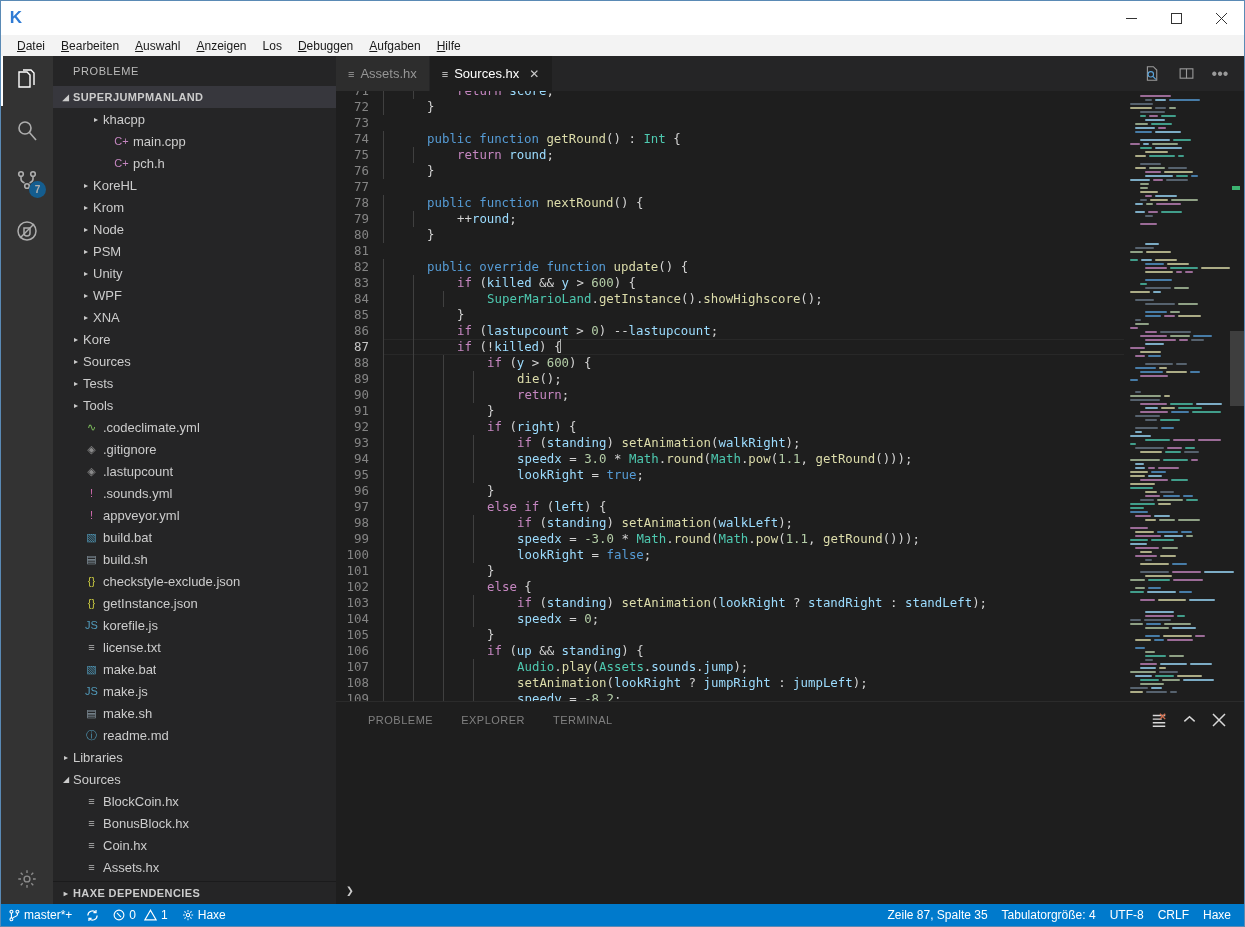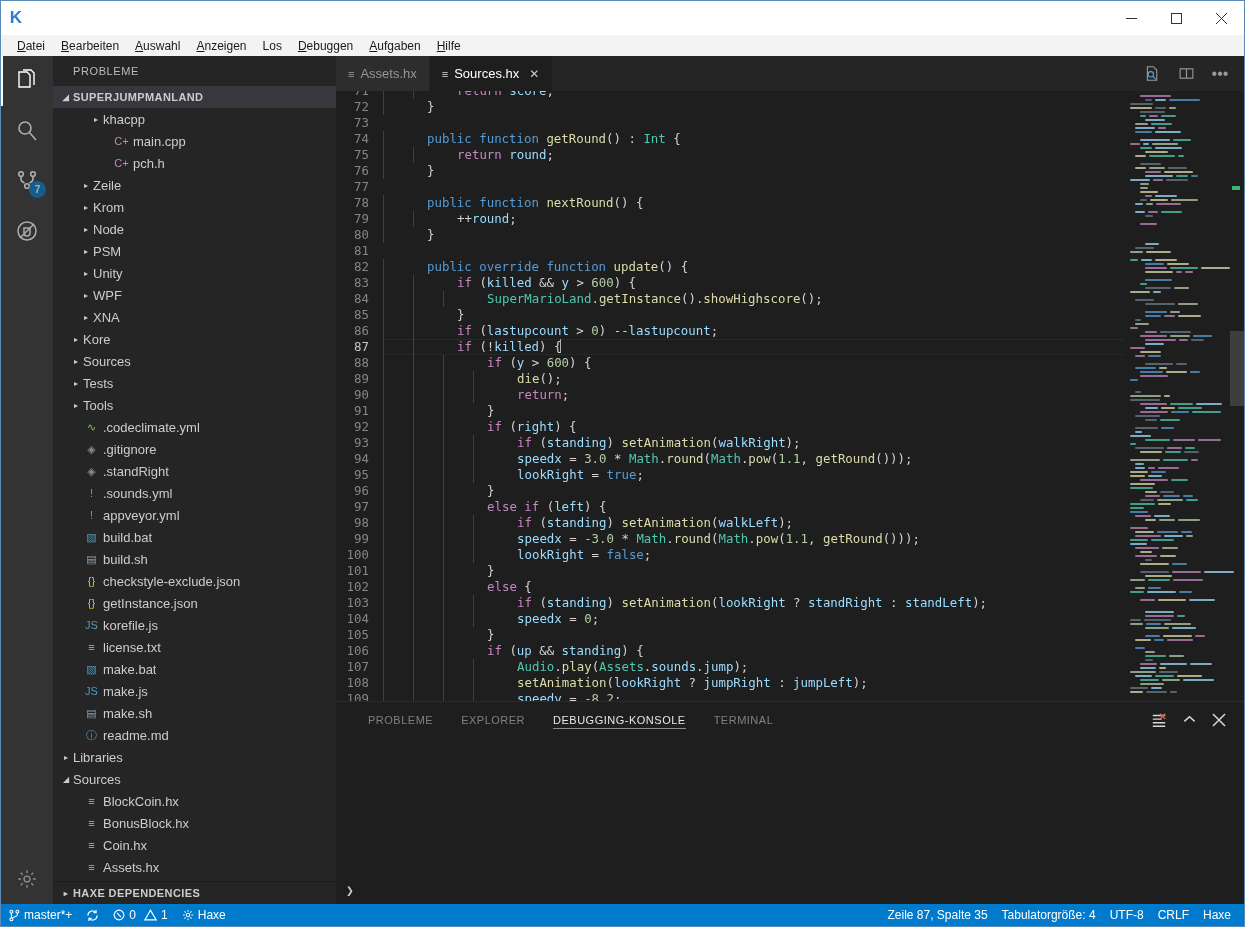--- a/index.html
+++ b/index.html
@@ -236,21 +236,21 @@
             <span class="ficon" style="color: rgb(197, 134, 192);">C+</span>
             <span class="lbl">main.cpp</span>
           </div>
           <div class="row" style="padding-left: 46px;">
             <span class="tw empty">▸</span>
             <span class="ficon" style="color: rgb(197, 134, 192);">C+</span>
             <span class="lbl">pch.h</span>
           </div>
           <div class="row" style="padding-left: 26px;">
             <span class="tw">▸</span>
-            <span class="lbl">Zeile</span>
+            <span class="lbl">KoreHL</span>
           </div>
           <div class="row" style="padding-left: 26px;">
             <span class="tw">▸</span>
             <span class="lbl">Krom</span>
           </div>
           <div class="row" style="padding-left: 26px;">
             <span class="tw">▸</span>
             <span class="lbl">Node</span>
           </div>
           <div class="row" style="padding-left: 26px;">
@@ -291,21 +291,21 @@
             <span class="lbl">.codeclimate.yml</span>
           </div>
           <div class="row" style="padding-left: 16px;">
             <span class="tw empty">▸</span>
             <span class="ficon" style="color: rgb(138, 138, 138);">◈</span>
             <span class="lbl">.gitignore</span>
           </div>
           <div class="row" style="padding-left: 16px;">
             <span class="tw empty">▸</span>
             <span class="ficon" style="color: rgb(138, 138, 138);">◈</span>
-            <span class="lbl">.standRight</span>
+            <span class="lbl">.lastupcount</span>
           </div>
           <div class="row" style="padding-left: 16px;">
             <span class="tw empty">▸</span>
             <span class="ficon" style="color: rgb(211, 107, 176);">!</span>
             <span class="lbl">.sounds.yml</span>
           </div>
           <div class="row" style="padding-left: 16px;">
             <span class="tw empty">▸</span>
             <span class="ficon" style="color: rgb(211, 107, 176);">!</span>
             <span class="lbl">appveyor.yml</span>
@@ -681,21 +681,20 @@
             <div class="mm-line" style="left: 22px; top: 600px; width: 21px; background: rgb(106, 122, 138); opacity: 0.75;"></div>
             <div class="mm-line" style="left: 46px; top: 600px; width: 7px; background: rgb(106, 122, 138); opacity: 0.75;"></div>
             <div class="mm-marker" style="top: 95px;"></div>
           </div>
       </div>
 
       <div class="panel">
         <div class="paneltabs" id="paneltabs">
           <div class="ptab">PROBLEME</div>
             <div class="ptab">EXPLORER</div>
-            <div class="ptab active">DEBUGGING-KONSOLE</div>
             <div class="ptab">TERMINAL</div>
             <div class="panelactions">
             <div class="pact">
               <svg width="16" height="16" viewBox="0 0 18 18" fill="none">
                 <path d="M2 4h14M2 8h10M2 12h14M2 16h14" stroke="#d8d8d8" stroke-width="1.6"></path>
                 <path d="M10 2l6 6M16 2l-6 6" stroke="#d06b4a" stroke-width="1.5"></path>
               </svg>
             </div>
             <div class="pact">
               <svg width="15" height="15" viewBox="0 0 16 16" fill="none" stroke="#d8d8d8" stroke-width="1.5">

